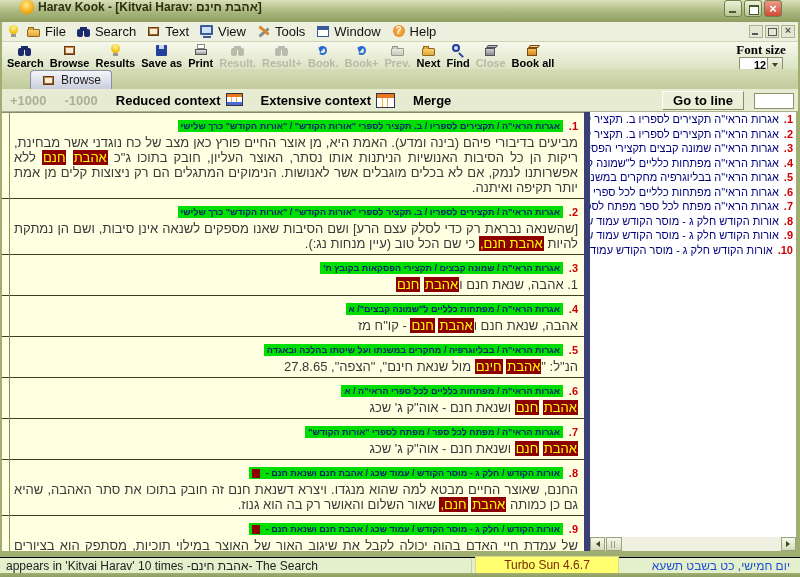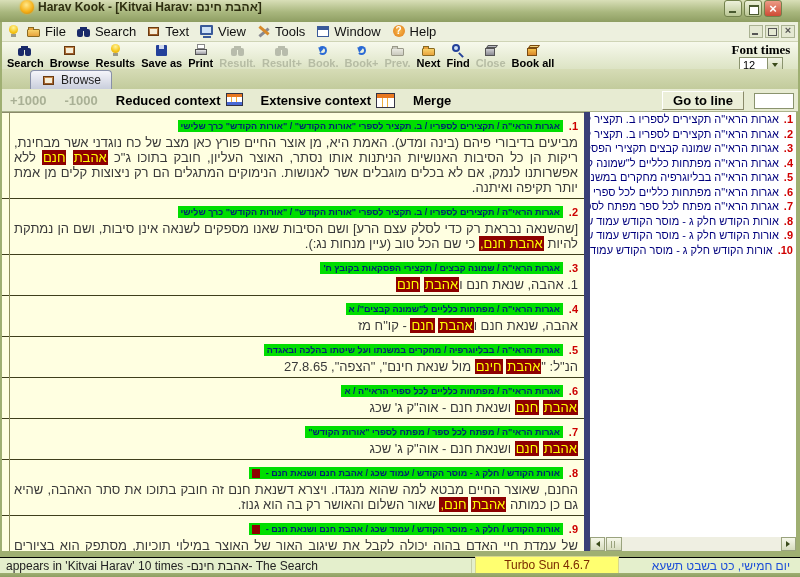--- a/index.html
+++ b/index.html
@@ -36,21 +36,21 @@
   .toolbar{position:absolute;left:2px;right:2px;top:42px;height:27px;
     background:linear-gradient(#F7F9EC,#DCE3C4);display:flex;align-items:flex-start;padding:1px 2px;box-sizing:border-box}
   .tbtns{display:flex;align-items:flex-start}
   .tbtn{display:flex;flex-direction:column;align-items:center;padding:0 3px;cursor:default}
   .tbtn .ico{height:14px;margin-top:0}
   .tlabel{font-size:11px;font-weight:bold;color:#000;line-height:11px;margin-top:1px;white-space:nowrap}
   .tbtn.dim .tlabel{color:#b6bca4}
   .fontsize{position:absolute;right:6px;top:0;width:62px;text-align:center}
   .fs-label{font-family:"Liberation Serif",serif;font-weight:bold;font-size:13px;color:#000;line-height:13px;margin-top:1px}
   .fs-combo{margin:1px auto 0;width:44px;height:16px;background:#fff;border:1px solid #8a936e;display:flex;box-sizing:border-box}
-  .fs-value{flex:1;font-size:11px;font-weight:normal;text-align:left;padding-left:3px;line-height:14px}
+  .fs-value{flex:1;font-size:11px;font-weight:bold;text-align:left;padding-left:14px;line-height:14px}
   .fs-arrow{width:14px;background:linear-gradient(#F2F4E6,#CBD3AC);border-left:1px solid #8a936e;display:flex;align-items:center;justify-content:center}
   .fs-arrow::before{content:"";border:3px solid transparent;border-top:4px solid #3a4a1a;margin-top:3px}
   
   .tabstrip{position:absolute;left:2px;right:2px;top:69px;height:20px;
     background:linear-gradient(#D6DCB6,#C2CB9C);display:flex;align-items:flex-end;padding-left:28px;box-sizing:border-box}
   .tab{height:19px;display:flex;align-items:center;gap:4px;padding:0 10px;font-size:12px;color:#222;
     border:1px solid #8890a8;border-bottom:none;border-radius:4px 4px 0 0;
     background:linear-gradient(#F5F5FA,#C9CEDC);margin-right:2px;box-sizing:border-box}
   .tab.active{background:linear-gradient(#FDF8D8,#F1E6A8);border-color:#C8A84B;font-weight:bold}
   
@@ -234,21 +234,21 @@
       <div class="tbtn dim">
         <span class="ico ico-box"></span>
         <span class="tlabel">Close</span>
       </div>
       <div class="tbtn">
         <span class="ico ico-box-orange"></span>
         <span class="tlabel">Book all</span>
       </div>
     </div>
   <div class="fontsize">
-    <div class="fs-label">Font times</div>
+    <div class="fs-label">Font size</div>
     <div class="fs-combo">
       <span class="fs-value">12</span>
       <span class="fs-arrow"></span>
     </div>
   </div>
 </div>
 
 <div class="tabstrip" id="tabstrip">
     <div class="tab">
       <span class="ico ico-book"></span>

